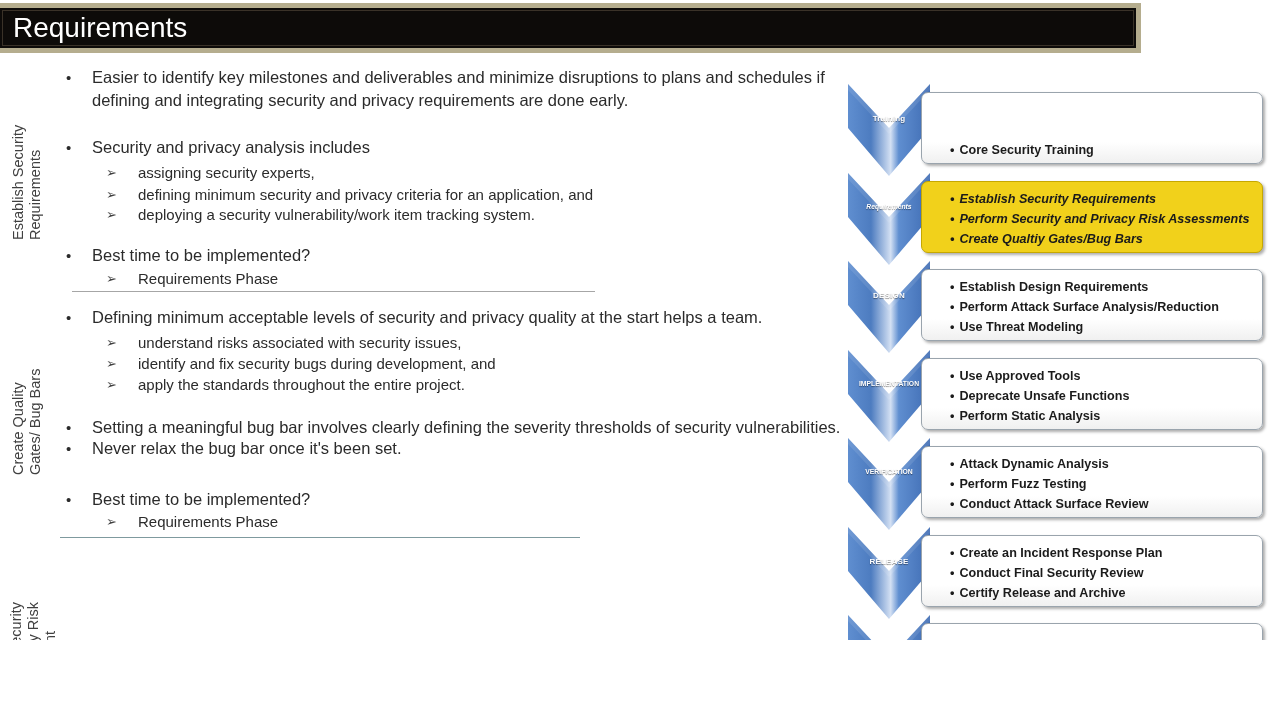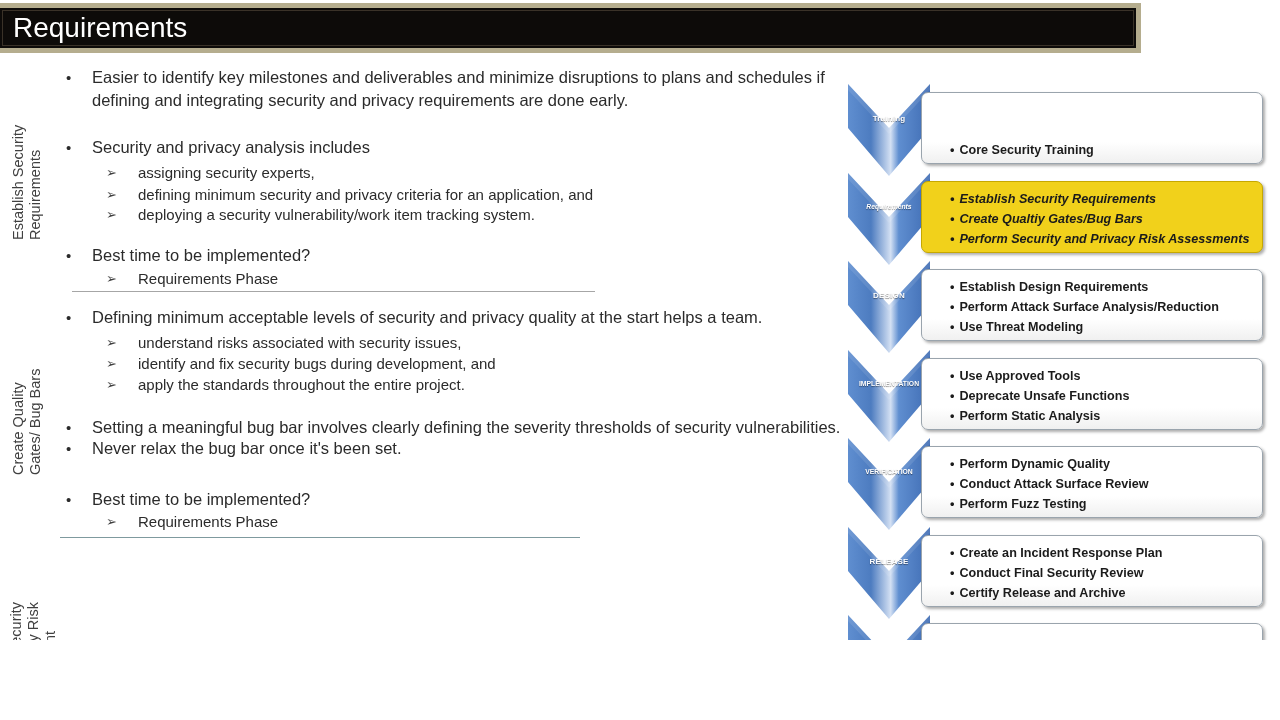--- a/index.html
+++ b/index.html
@@ -298,22 +298,22 @@
                 <stop offset="100%" stop-color="#3f6cb3"></stop>
               </linearGradient>
             </defs>
             <path d="M0,0 L41,44 L82,0 L82,44 L41,92 L0,44 Z" fill="url(#g1)"></path>
             <path d="M0,0 L41,44 L82,0 L82,6 L41,50 L0,6 Z" fill="#ffffff" opacity="0.10"></path>
           </svg>
           <div class="chev-label small">Requirements</div>
         </div>
         <div class="sdl-box hl">
           <div class="sdl-item"><span class="dot">•</span><span>Establish Security Requirements</span></div>
+          <div class="sdl-item"><span class="dot">•</span><span>Perform Security and Privacy Risk Assessments</span></div>
           <div class="sdl-item"><span class="dot">•</span><span>Create Qualtiy Gates/Bug Bars</span></div>
-          <div class="sdl-item"><span class="dot">•</span><span>Perform Security and Privacy Risk Assessments</span></div>
         </div>
       </div>
       <div class="sdl-stage" style="top: 177px;">
         <div class="chev">
           <svg viewBox="0 0 82 92" xmlns="http://www.w3.org/2000/svg">
             <defs>
               <linearGradient id="g2" x1="0" y1="0" x2="1" y2="0">
                 <stop offset="0%" stop-color="#5f8ed0"></stop>
                 <stop offset="28%" stop-color="#4d7cc0"></stop>
                 <stop offset="52%" stop-color="#d3e0f3"></stop>
@@ -366,23 +366,23 @@
                 <stop offset="62%" stop-color="#5f8ed0"></stop>
                 <stop offset="100%" stop-color="#3f6cb3"></stop>
               </linearGradient>
             </defs>
             <path d="M0,0 L41,44 L82,0 L82,44 L41,92 L0,44 Z" fill="url(#g4)"></path>
             <path d="M0,0 L41,44 L82,0 L82,6 L41,50 L0,6 Z" fill="#ffffff" opacity="0.10"></path>
           </svg>
           <div class="chev-label small">VERIFICATION</div>
         </div>
         <div class="sdl-box">
-          <div class="sdl-item"><span class="dot">•</span><span>Perform Dynamic Quality</span></div>
+          <div class="sdl-item"><span class="dot">•</span><span>Attack Dynamic Analysis</span></div>
+          <div class="sdl-item"><span class="dot">•</span><span>Perform Fuzz Testing</span></div>
           <div class="sdl-item"><span class="dot">•</span><span>Conduct Attack Surface Review</span></div>
-          <div class="sdl-item"><span class="dot">•</span><span>Perform Fuzz Testing</span></div>
         </div>
       </div>
       <div class="sdl-stage" style="top: 442.5px;">
         <div class="chev">
           <svg viewBox="0 0 82 92" xmlns="http://www.w3.org/2000/svg">
             <defs>
               <linearGradient id="g5" x1="0" y1="0" x2="1" y2="0">
                 <stop offset="0%" stop-color="#5f8ed0"></stop>
                 <stop offset="28%" stop-color="#4d7cc0"></stop>
                 <stop offset="52%" stop-color="#d3e0f3"></stop>

